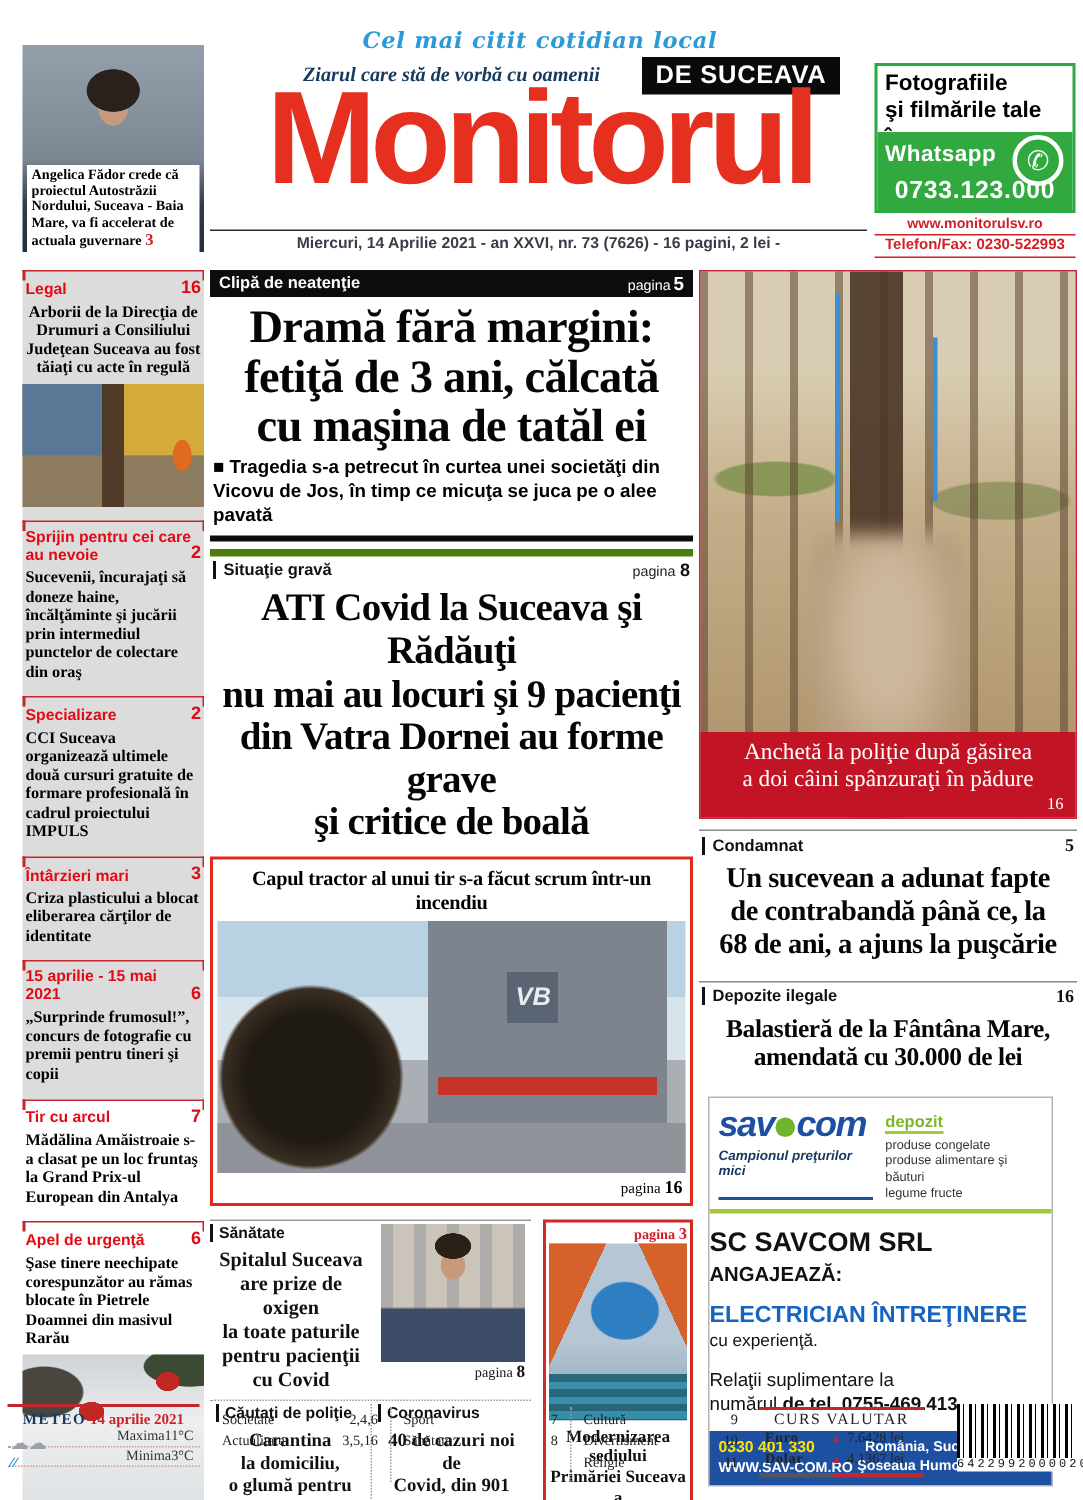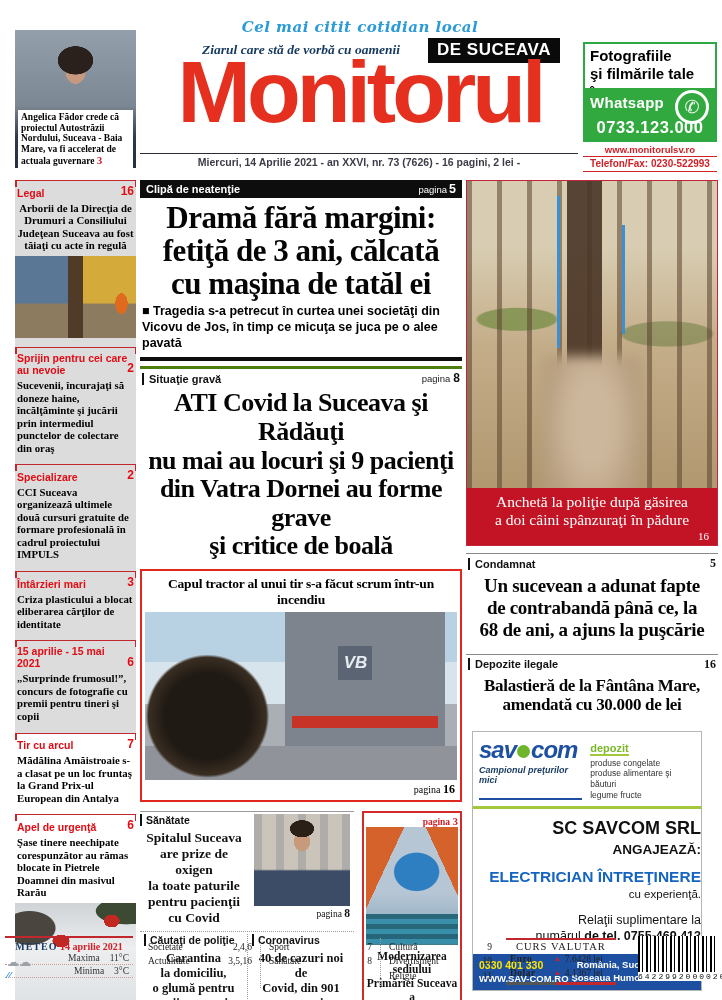--- a/index.html
+++ b/index.html
@@ -68,32 +68,32 @@
      radial-gradient(ellipse 12px 9px at 38% 38%, #c22822 70%, transparent 72%),
      radial-gradient(ellipse 11px 9px at 80% 18%, #c22822 70%, transparent 72%),
      radial-gradient(ellipse 46px 30px at 12% 25%, #4a453e 55%, transparent 58%),
      radial-gradient(ellipse 50px 22px at 92% 8%, #3c4a33 60%, transparent 62%),
      linear-gradient(180deg,#cfd3d6 0,#eceeef 45%,#dfe2e4 100%)}
 
   .meteo{position:absolute;left:5px;top:936px;width:128px;border-top:2px solid #c1272d;padding-top:3px}
   .meteo-head{text-align:center;font-family:"Liberation Serif",serif;font-size:10px}
   .meteo-head .m1{color:#16395f;font-weight:bold;letter-spacing:1px}
   .meteo-head .m2{color:#d11f26;font-weight:bold}
-  .meteo-row{display:flex;justify-content:flex-end;gap:10px;font-family:"Liberation Serif",serif;
+  .meteo-row{display:flex;justify-content:flex-end;font-family:"Liberation Serif",serif;
      font-size:9.5px;color:#333;padding:1px 4px;border-bottom:1px dotted #c99}
   .meteo-icon{position:absolute;left:2px;top:18px;font-size:12px;color:#9aa2a8;line-height:1}
   .meteo-icon .rain{color:#3b8fd4;font-weight:bold;font-size:9px;letter-spacing:1px}
 
   
   .main{position:absolute;left:140px;top:180px;width:322px}
   .kicker-bar{background:#0d0d0d;color:#fff;display:flex;justify-content:space-between;align-items:center;
      padding:2px 6px;font-size:11px;font-weight:bold}
   .kicker-bar .pglbl{font-weight:normal;font-size:9.5px}
   .kicker-bar .pg{font-size:12.5px;font-weight:bold;margin-left:2px}
-  .kicker-row{display:flex;justify-content:space-between;align-items:flex-end;border-top:3px solid #4d7c0f;
+  .kicker-row{display:flex;justify-content:space-between;align-items:center;border-top:5px solid #4d7c0f;
      padding:2px 2px 1px;font-size:11px;font-weight:bold;color:#111}
   .kicker-row .klab{border-left:2.5px solid #111;padding-left:5px}
   .kicker-row .pgl{font-weight:normal;font-size:9.5px;color:#222}
   .kicker-row .pg{font-size:12px;font-weight:bold}
   .headline1{font-family:"Liberation Serif",serif;font-weight:bold;text-align:center;color:#050505;
      font-size:31px;line-height:1.07;letter-spacing:-.5px;padding:3px 0 2px}
   .subhead{font-size:12.5px;font-weight:bold;line-height:1.25;padding:2px 2px 6px;color:#000}
   .black-rule{border-top:4px solid #0d0d0d;margin-bottom:5px}
   .headline2{font-family:"Liberation Serif",serif;font-weight:bold;text-align:center;color:#050505;
      font-size:26px;line-height:1.1;letter-spacing:-.5px;padding:3px 0 8px}
@@ -176,21 +176,21 @@
   .savcom{margin:10px 0 0 6px;width:230px;border:1px solid #b5b5b5;background:#fff;position:relative}
   .sv-top{display:flex;padding:6px 6px 4px;gap:8px}
   .sv-logo-wrap{width:108px;border-bottom:2px solid #1d50a0;padding-bottom:2px}
   .sv-logo{display:flex;align-items:center;font-style:italic;font-weight:bold;font-size:24px;
      color:#1d50a0;letter-spacing:-1px;line-height:1}
   .sv-dot{width:13px;height:13px;border-radius:50%;background:#6fb52c;margin:4px 1px 0}
   .sv-tag{font-style:italic;font-weight:bold;font-size:9px;color:#16395f;padding-top:3px}
   .sv-depot .dlab{color:#7ab829;font-weight:bold;font-size:11px;border-bottom:2px solid #a3c93a;display:inline-block}
   .sv-depot .dlines{font-size:8.5px;color:#333;line-height:1.25;padding-top:2px}
   .sv-divider{border-top:3px solid #a3c93a;margin:2px 0 8px}
-  .sv-center{text-align:right;line-height:1.3}
+  .sv-center{text-align:left;line-height:1.3}
   .sv-company{font-size:18px;font-weight:bold;color:#111}
   .sv-hiring{font-size:13.5px;font-weight:bold}
   .sv-pos{font-size:15.5px;font-weight:bold;color:#1565c0;margin-top:9px}
   .sv-exp{font-size:11.5px}
   .sv-c1{font-size:12.5px;margin-top:10px}
   .sv-c2{font-size:12.5px}
   .sv-footer{display:flex;justify-content:space-between;background:#1d50a0;color:#fff;margin-top:9px;
      padding:4px 6px;font-size:9.5px;font-weight:bold;line-height:1.4}
   .sv-footer .ph{color:#ffe600;font-size:10.5px}
   .sv-footer .right-col{text-align:right}

